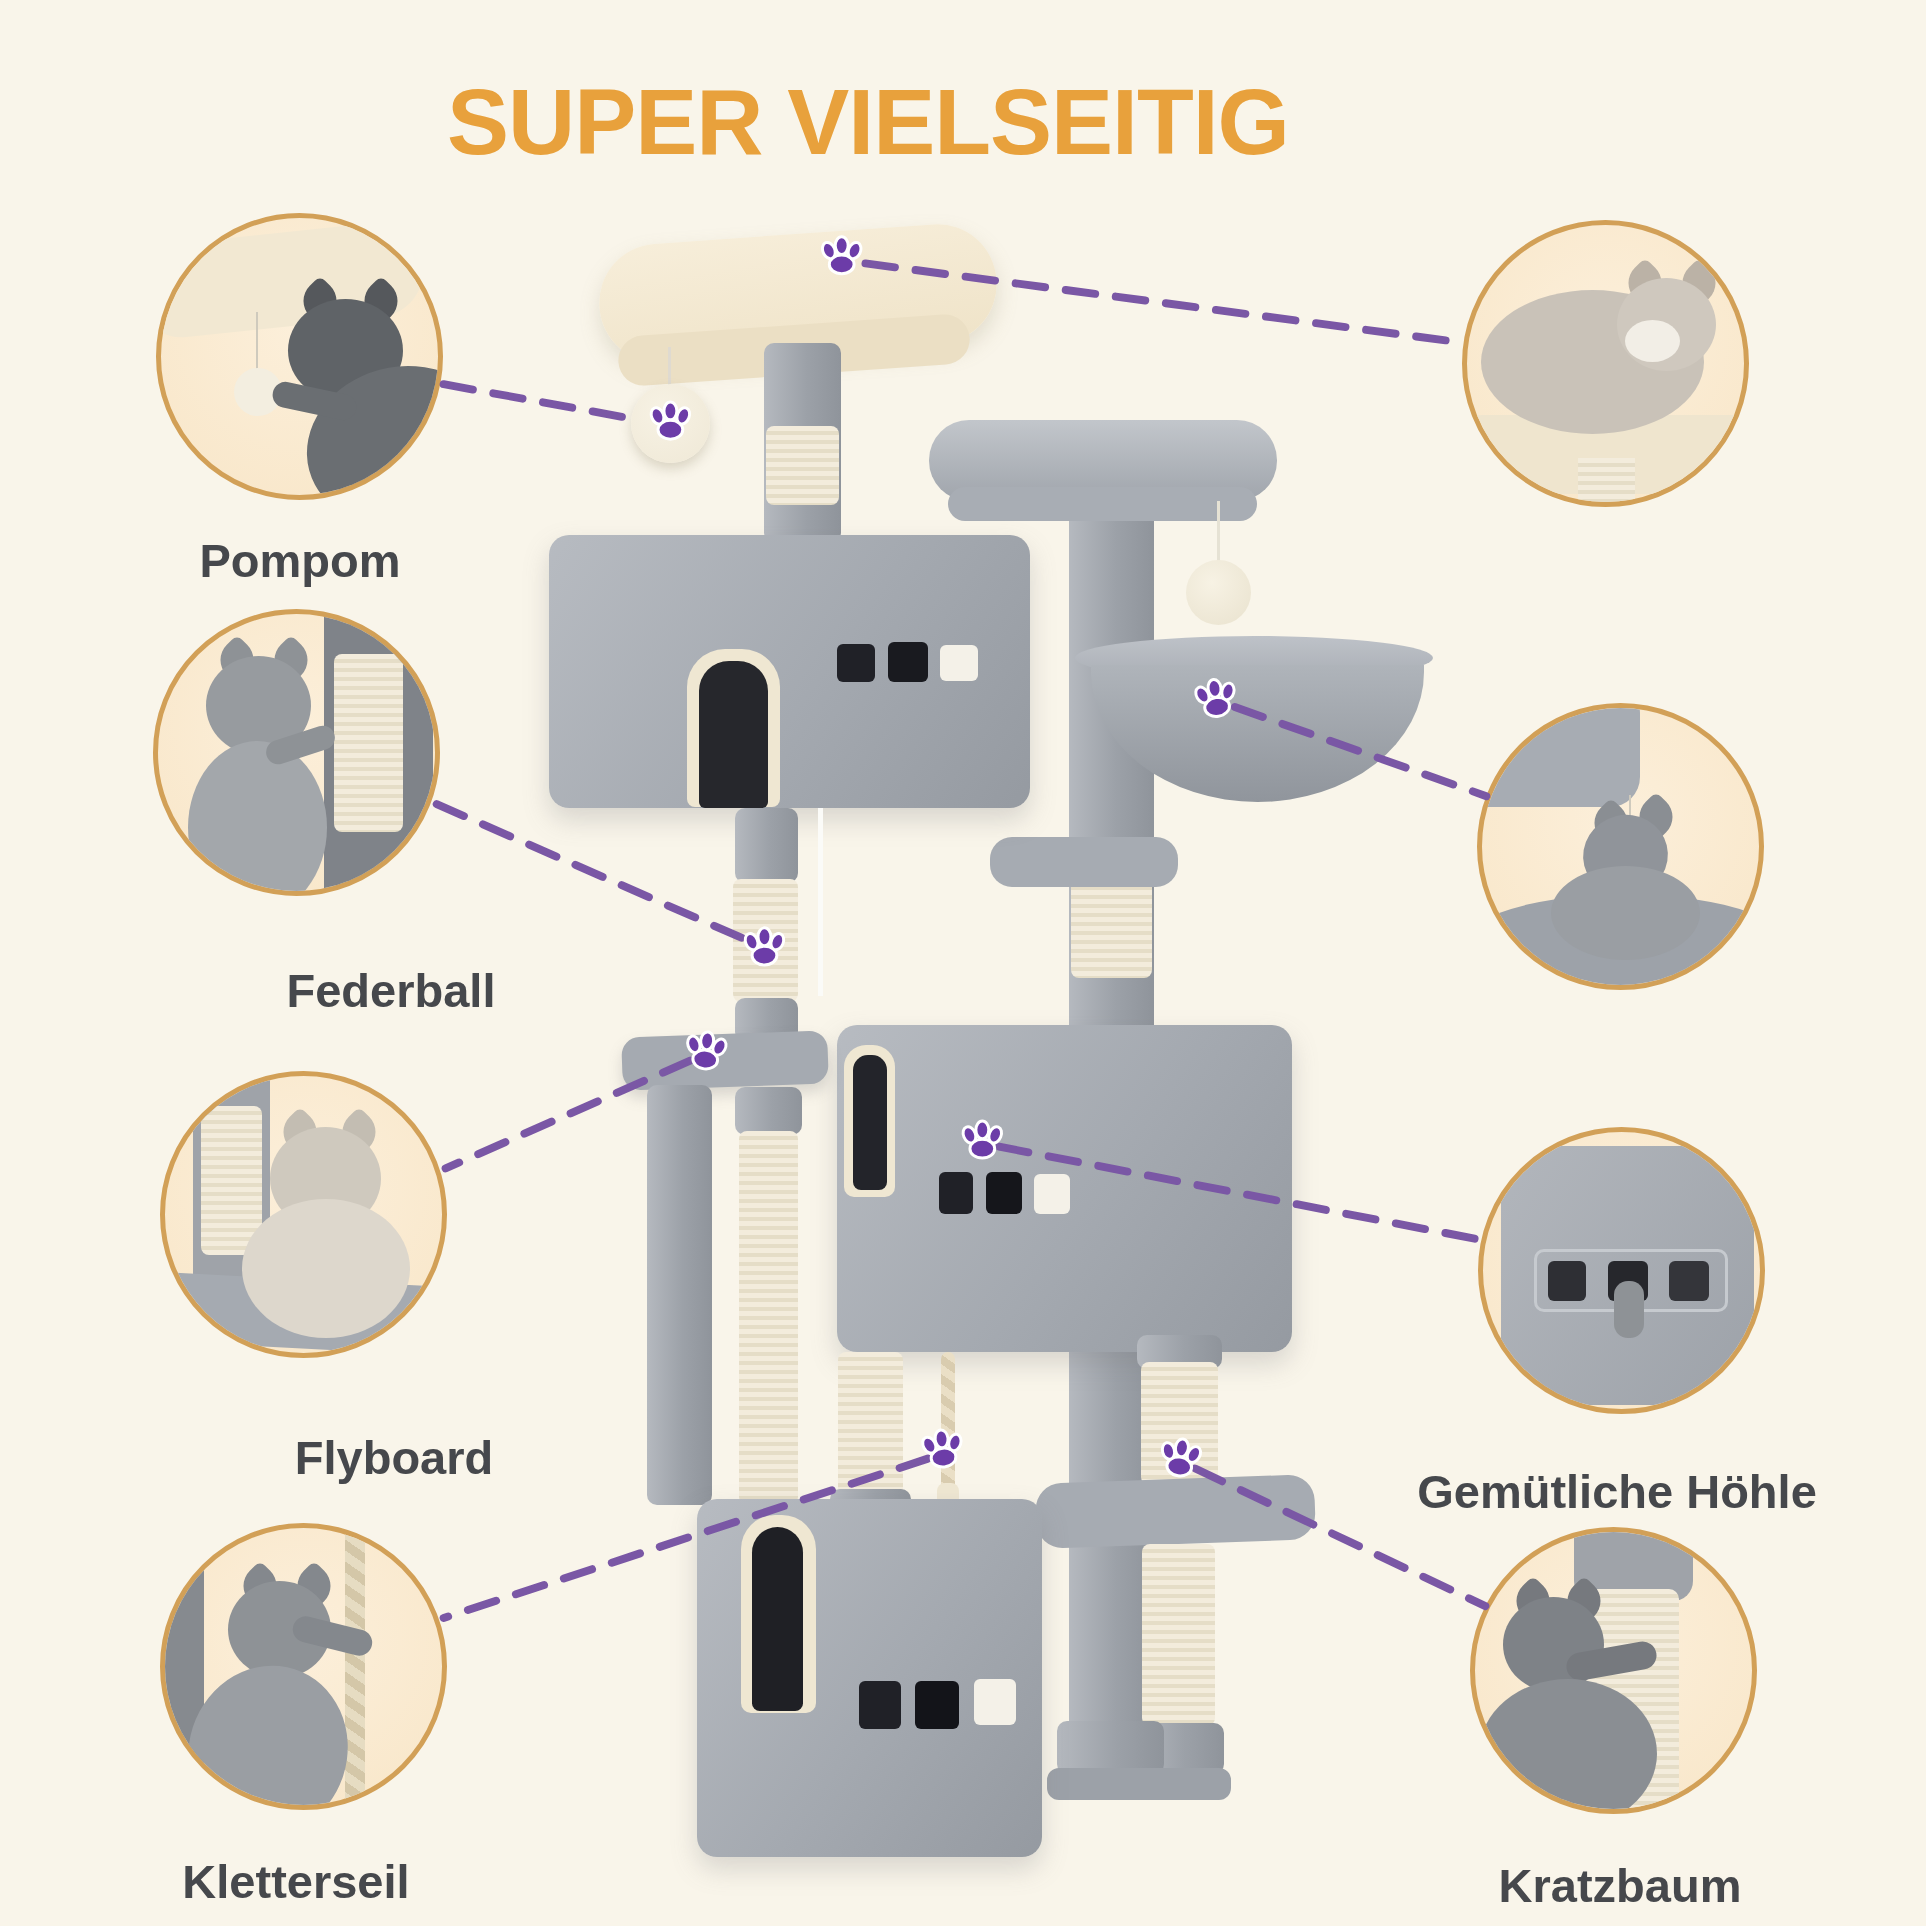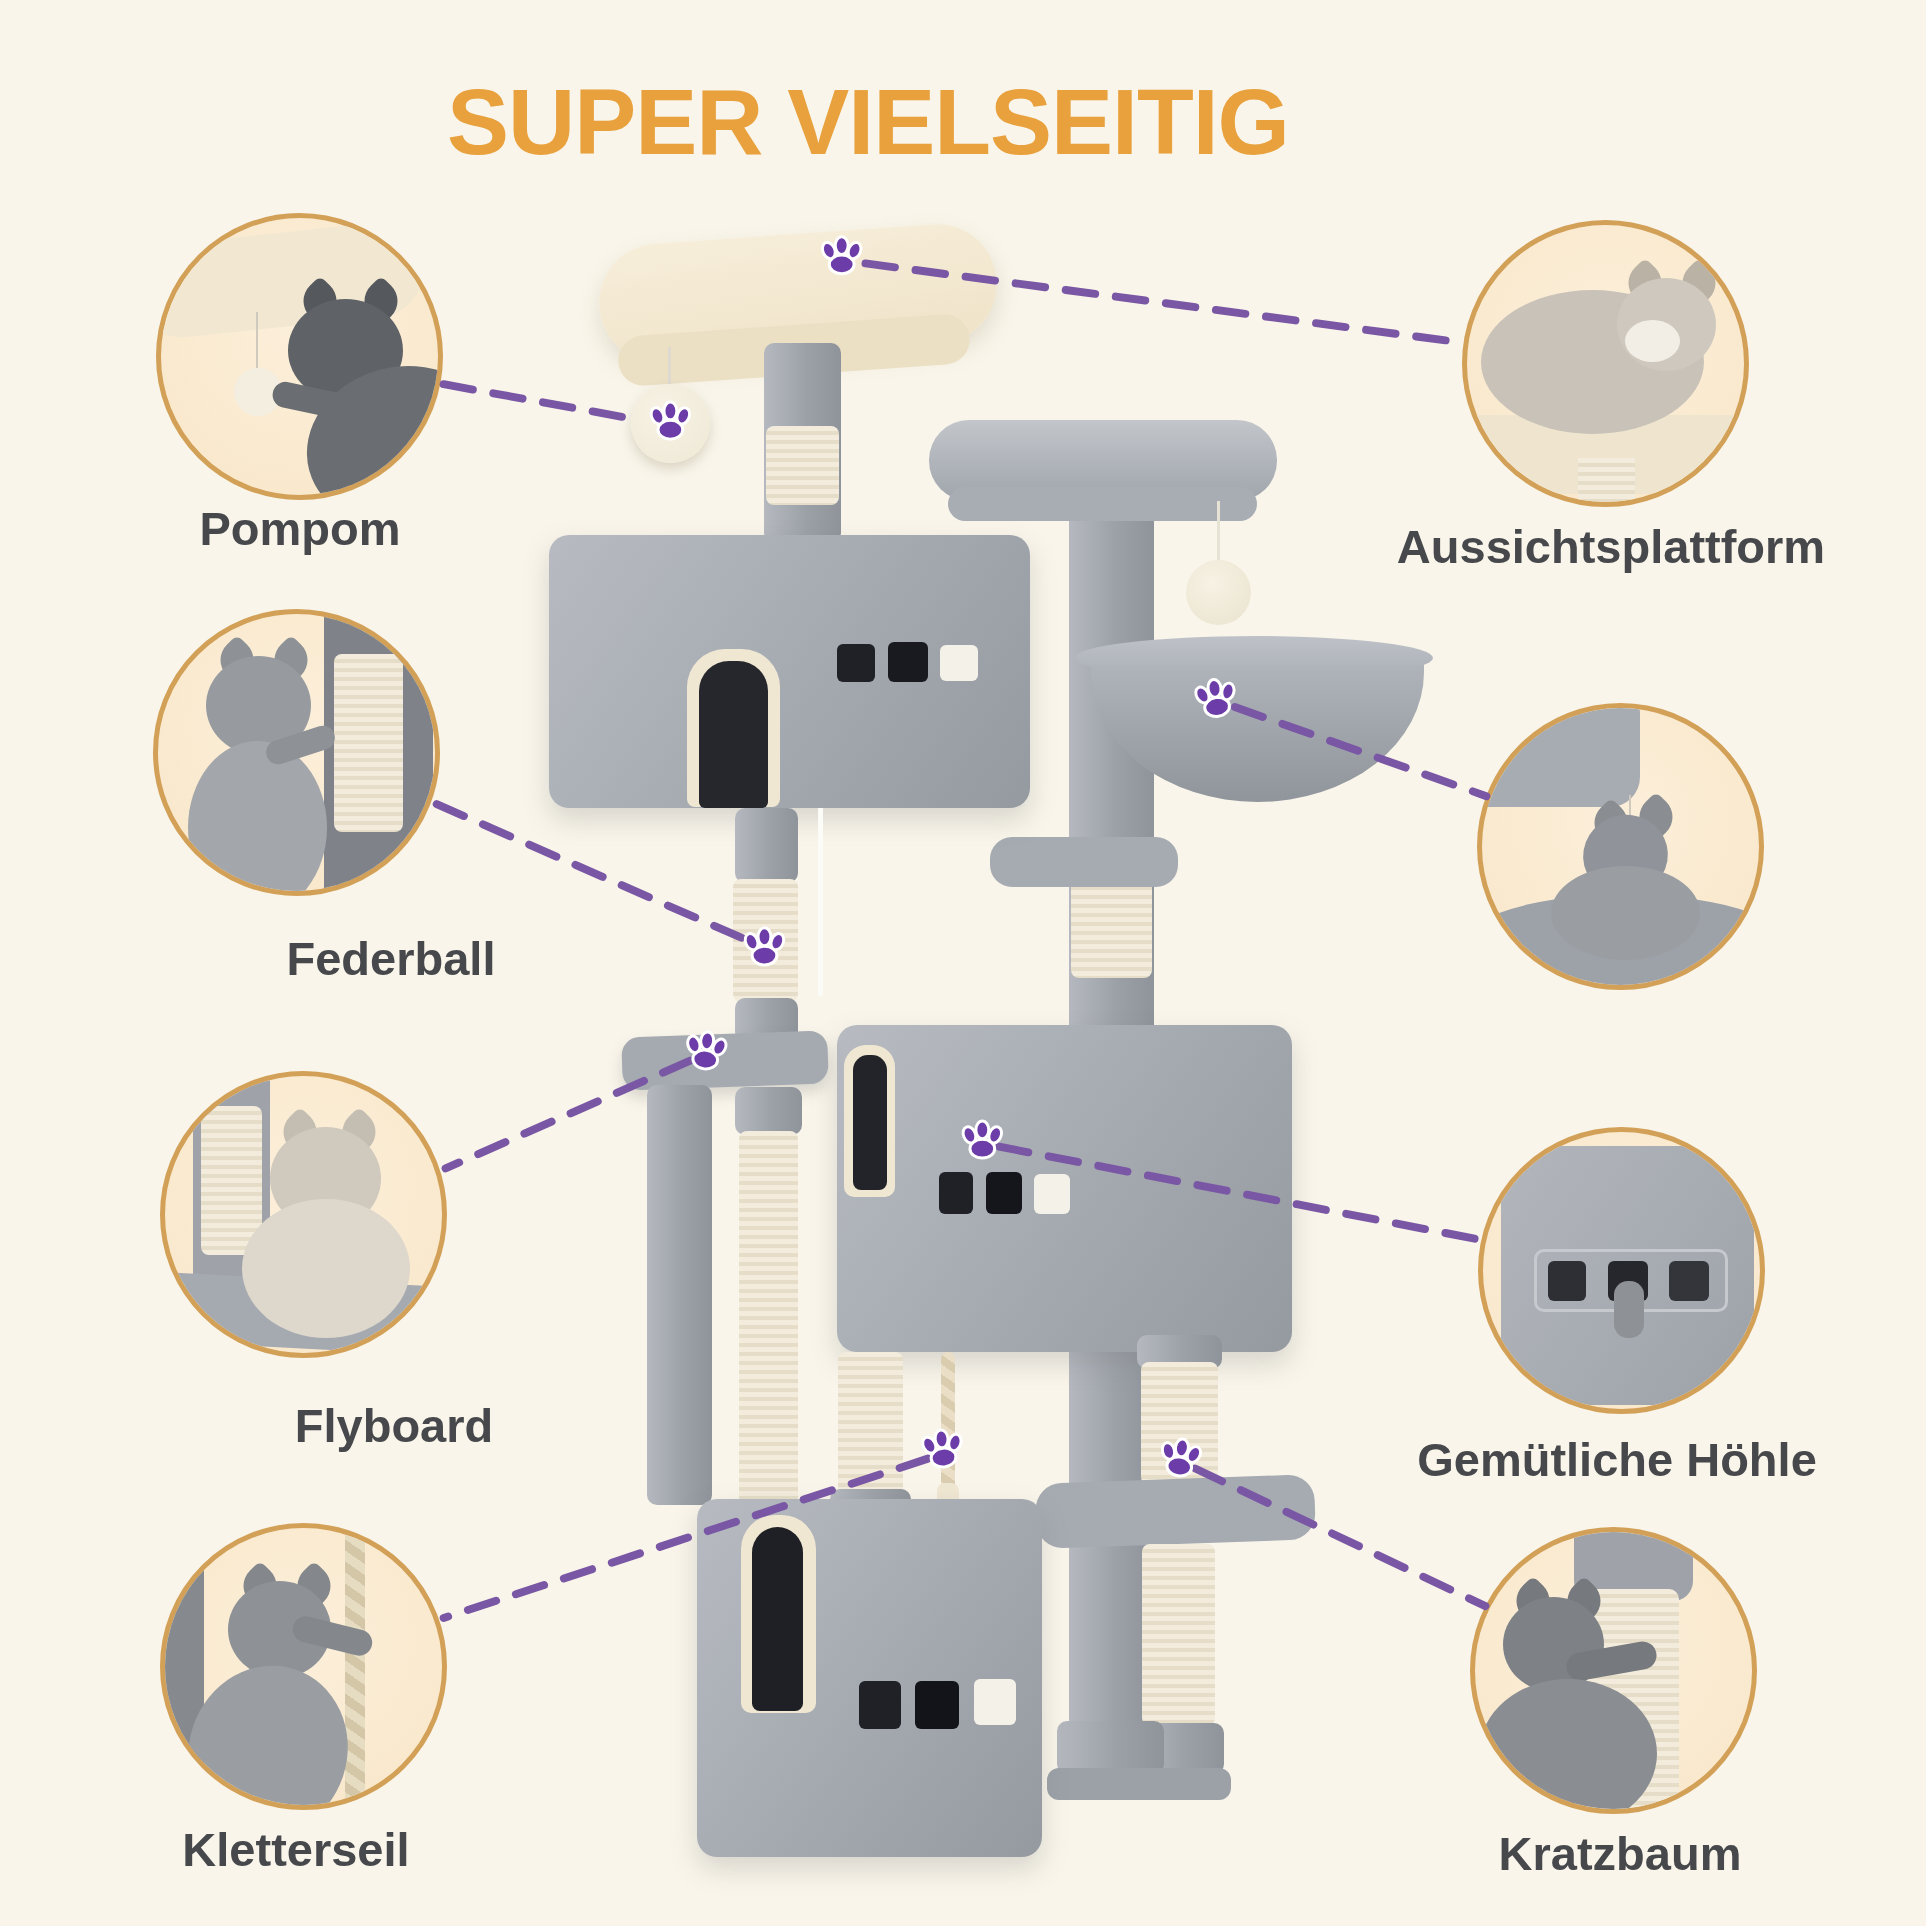--- a/index.html
+++ b/index.html
@@ -15,21 +15,21 @@
   }
   
   .callout{position:absolute;width:287px;height:287px;}
   .cc{
     position:absolute;left:0;top:0;width:287px;height:287px;border-radius:50%;
     border:5px solid #D2A057;box-sizing:border-box;overflow:hidden;
     background:radial-gradient(circle at 50% 40%,#FCEFDA 0%,#F8E6C8 100%);
   }
   .clabel{
     position:absolute;white-space:nowrap;transform:translateX(-50%);
-    font-size:47px;font-weight:600;color:#46484C;
+    font-size:47px;font-weight:600;color:#46484C;margin-top:32px;
   }
   
   .pc{position:absolute;}
   .sisaltex{background:repeating-linear-gradient(180deg,#F3ECDC 0 5px,#E5DDC7 5px 9px);}
   .cat-head{border-radius:50%;}
   .cat-body{border-radius:50%;}
   .ear{width:36px;height:36px;transform:rotate(45deg);border-radius:20% 60% 20% 60%;}
   
   .tp{position:absolute;}
   .gpost{background:linear-gradient(90deg,#B5B9BF,#9CA1A8 55%,#8F949B);border-radius:10px;}
@@ -167,21 +167,20 @@
 <div class="callout" style="left:1462px;top:220px;">
   <div class="cc">
     <div class="pc" style="left:-15px;top:190px;width:327px;height:79px;background:#EFE5CE;border-radius:30px;"></div>
     <div class="pc sisaltex" style="left:111px;top:233px;width:57px;height:59px;"></div>
     <div class="pc cat-body" style="left:14px;top:65px;width:223px;height:144px;background:#C9C2B8;"></div>
     <div class="pc ear" style="left:160px;top:40px;background:#BBB2A6;"></div>
     <div class="pc ear" style="left:214px;top:40px;background:#BBB2A6;"></div>
     <div class="pc cat-head" style="left:150px;top:53px;width:99px;height:93px;background:#CFC8BE;"></div>
     <div class="pc" style="left:158px;top:95px;width:55px;height:42px;border-radius:50%;background:#F2EEE6;"></div>
   </div>
-  <div class="clabel" style="left:149px;top:299px;">Aussichtsplattform</div>
 </div>
 
 <div class="callout" style="left:1477px;top:703px;">
   <div class="cc">
     <div class="pc" style="left:-25px;top:-25px;width:183px;height:124px;background:#A7ACB3;border-radius:30px;"></div>
     <div class="pc" style="left:147px;top:87px;width:2px;height:71px;background:#CFCABD;"></div>
     <div class="pc" style="left:-35px;top:186px;width:356px;height:129px;border-radius:60% 60% 0 0;background:#9DA2A9;"></div>
     <div class="pc ear" style="left:111px;top:97px;background:#8A8E93;"></div>
     <div class="pc ear" style="left:156px;top:91px;background:#8A8E93;"></div>
     <div class="pc cat-head" style="left:101px;top:107px;width:85px;height:81px;background:#90949A;transform:rotate(-14deg);"></div>

